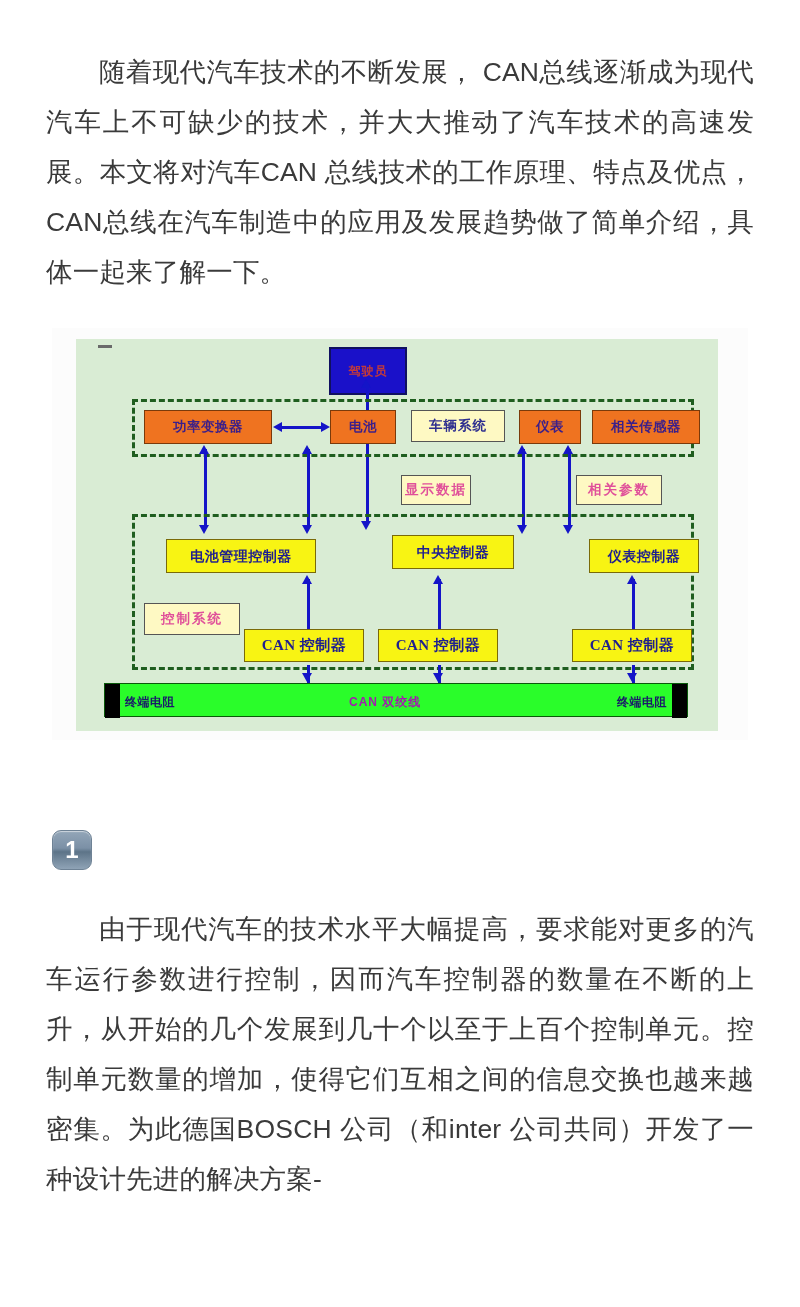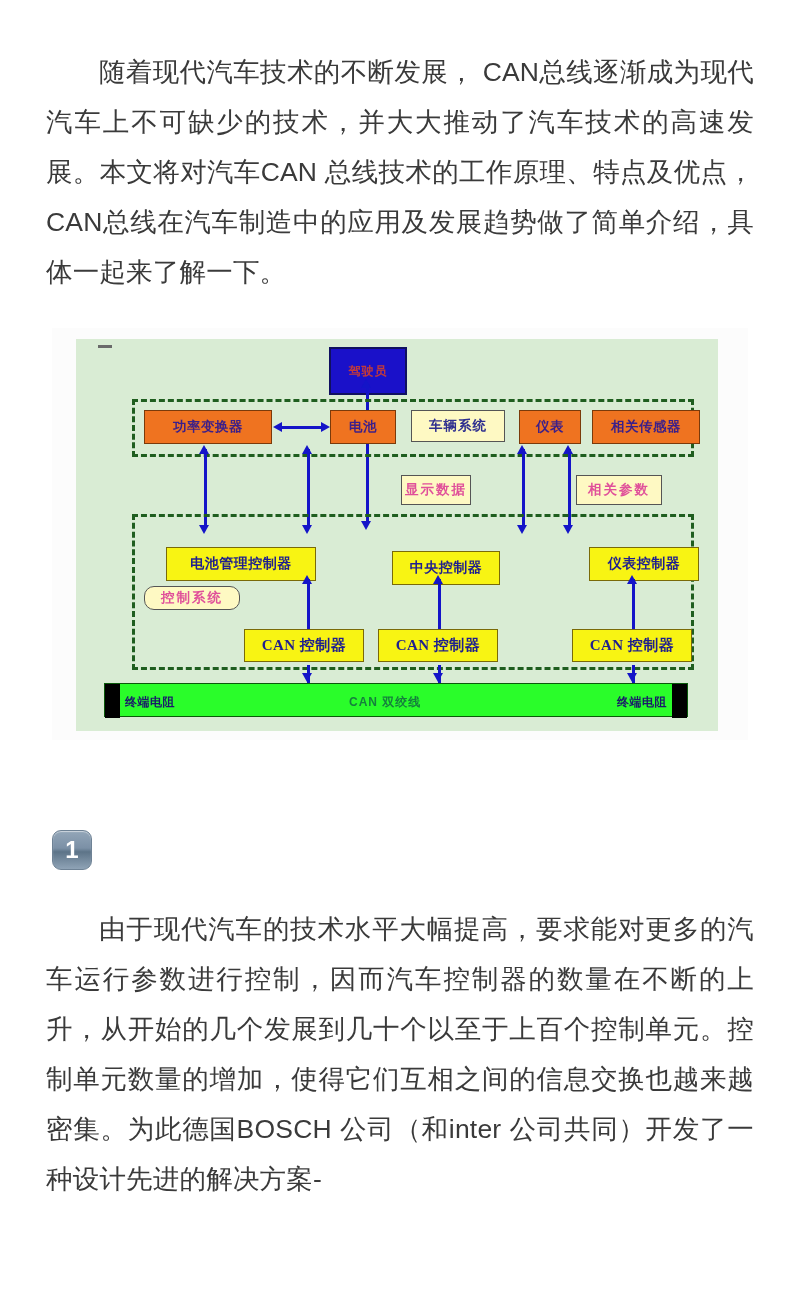--- a/index.html
+++ b/index.html
@@ -147,23 +147,22 @@
   }
   .node.yellow {
     background: #f8f413;
     border: 1px solid #7a6a08;
     color: #1f1f8f;
     letter-spacing: 0.5px;
     font-family: "Liberation Serif", "DejaVu Serif", serif;
     font-size: 15px;
   }
   .node.yellow.sans {
-    font-family: Liberation Serif, serif;
+    font-family: Liberation Sans, sans-serif;
     font-size: 14px;
-    margin-top: 8px;
   }
 
   
   .arrow {
     position: absolute;
     background: #1414c8;
   }
   .arrow.v { width: 3px; }
   .arrow.h { height: 3px; }
   .head {
@@ -216,21 +215,21 @@
   .bus-label {
     position: absolute;
     font-size: 12px;
     font-weight: bold;
     color: #1a1a6a;
     white-space: nowrap;
     filter: blur(0.35px);
     letter-spacing: 0.5px;
   }
   .bus-label.l { left: 20px; top: 10px; }
-  .bus-label.c { left: 244px; top: 10px; color: #15803d; letter-spacing: 1px;}
+  .bus-label.c { left: 244px; top: 10px; color: #a21caf; letter-spacing: 1px;}
   .bus-label.r { right: 20px; top: 10px; }
 
   
   .section-head {
     display: flex;
     align-items: center;
     padding: 0 52px;
     margin-top: 90px;
     box-sizing: border-box;
   }
@@ -310,24 +309,24 @@
       <div class="head up" style="left:441px; top:106px;"></div>
       <div class="head down" style="left:441px; top:186px;"></div>
 
       <div class="arrow v" style="left:492px; top:110px; height:78px;"></div>
       <div class="head up" style="left:487px; top:106px;"></div>
       <div class="head down" style="left:487px; top:186px;"></div>
 
       <div class="dash-box dash-bottom"></div>
 
       <div class="node yellow sans" style="left:90px; top:200px; width:150px; height:34px;">电池管理控制器</div>
-      <div class="node yellow sans" style="left:316px; top:204px; width:108px; height:34px;">中央控制器</div>
+      <div class="node yellow sans" style="left:316px; top:196px; width:122px; height:34px;">中央控制器</div>
       <div class="node yellow sans" style="left:513px; top:200px; width:110px; height:34px;">仪表控制器</div>
 
-      <div class="node white pink" style="left:68px; top:247px; width:96px; height:24px;border-radius:10px;">控制系统</div>
+      <div class="node white pink" style="left:68px; top:264px; width:96px; height:32px;">控制系统</div>
 
       <div class="arrow v" style="left:231px; top:240px; height:72px;"></div>
       <div class="head up" style="left:226px; top:236px;"></div>
       <div class="head down" style="left:226px; top:310px;"></div>
 
       <div class="arrow v" style="left:362px; top:240px; height:72px;"></div>
       <div class="head up" style="left:357px; top:236px;"></div>
       <div class="head down" style="left:357px; top:310px;"></div>
 
       <div class="arrow v" style="left:556px; top:240px; height:72px;"></div>

